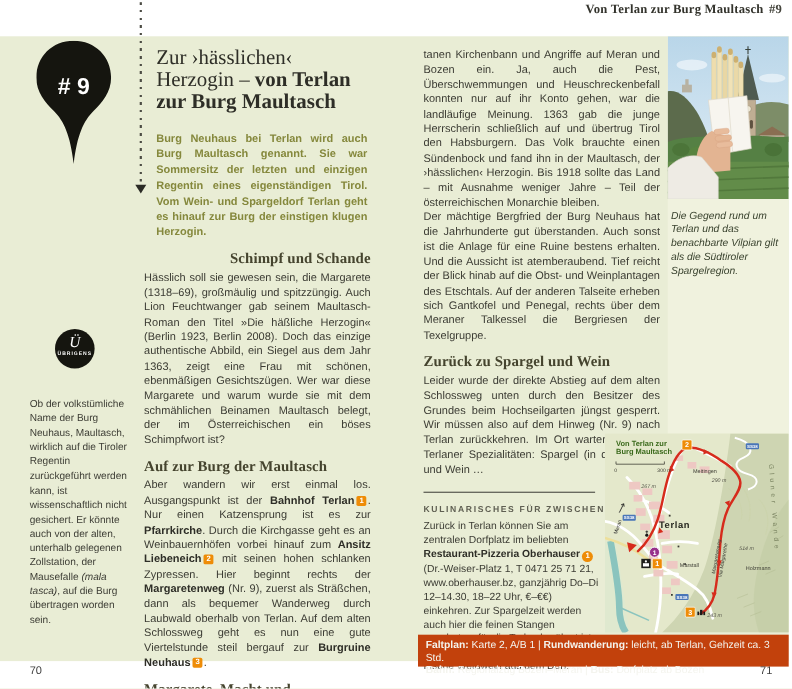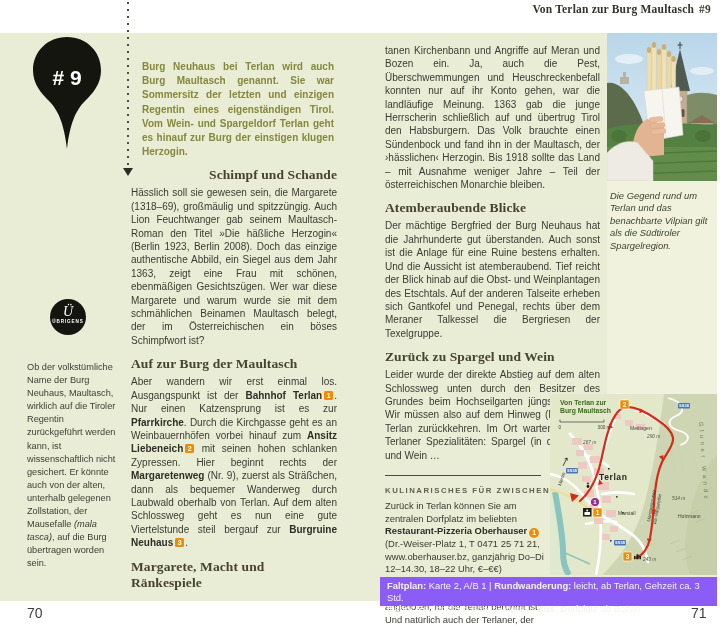--- a/index.html
+++ b/index.html
@@ -53,25 +53,25 @@
 
   .divider{border-top:1.6px solid #4a4a42;width:156px;margin-top:13px;}
   .cul-head{font-size:7.8px;font-weight:bold;letter-spacing:1.5px;color:#5f5f52;
     margin:10px 0 5px 0;white-space:nowrap;}
   .cul-body{font-size:9.4px;line-height:12.6px;color:#3b3b33;width:160px;}
   .cul-body b{color:#2e2e27;}
 
   .caption{left:610px;top:190px;width:104px;font-style:italic;font-size:9.4px;
     line-height:12.4px;color:#39422e;}
 
-  .black-bar{left:380px;top:577px;width:330px;height:26px;background:#8b5cf6;
+  .black-bar{left:380px;top:577px;width:330px;height:26px;background:#c2410c;
     color:#f4f4ee;font-size:9.4px;line-height:11.6px;padding:3px 0 0 7px;}
   .black-bar b{font-weight:bold;}
 
-  .pagenum{font-size:14px;color:#3e3e3e;top:605px;}
+  .pagenum{font-size:10px;color:#3e3e3e;top:605px;}
   .pn-l{left:27px;}
   .pn-r{left:691px;text-align:center;}
 
   svg text{font-family:"Liberation Sans",sans-serif;}
 </style>
 </head>
 <body>
 
 <div class="abs green-panel"></div>
 <div class="abs photo-col"></div>
@@ -82,20 +82,21 @@
 
 <svg class="abs" style="left:33px;top:37px;" width="68" height="114" viewBox="0 0 68 114">
   <path d="M34 0 C14.5 0 0 14.5 0 33.5 C0 47 8 56 16 64 C25 73 31 86 34 112 C37 86 43 73 52 64 C60 56 68 47 68 33.5 C68 14.5 53.5 0 34 0 Z" fill="#15150f"></path>
   <text x="34" y="48" text-anchor="middle" font-family="Liberation Serif,serif" font-weight="bold" font-size="21" fill="#ffffff"># 9</text>
 </svg>
 
 <div class="abs dotted"></div>
 <div class="abs tri-down"></div>
 
 <div class="abs left-col">
+  <h1 class="title"><span>Zur ›hässlichen‹ Herzogin – </span><b>von Terlan zur Burg Maultasch</b></h1>
 
   <p class="intro">Burg Neuhaus bei Terlan wird auch Burg Maultasch genannt. Sie war Sommersitz der letzten und einzigen Regentin eines eigenständigen Tirol. Vom Wein- und Spargeldorf Terlan geht es hinauf zur Burg der einstigen klugen Herzogin.</p>
 
   <h2 class="sec" style="margin-top:8px;text-align:right;">Schimpf und Schande</h2>
   <p class="body">Hässlich soll sie gewesen sein, die Margarete (1318–69), großmäulig und spitzzüngig. Auch Lion Feuchtwanger gab seinem Maultasch-Roman den Titel »Die häßliche Herzogin« (Berlin 1923, Berlin 2008). Doch das einzige authentische Abbild, ein Siegel aus dem Jahr 1363, zeigt eine Frau mit schönen, ebenmäßigen Gesichtszügen. Wer war diese Margarete und warum wurde sie mit dem schmählichen Beinamen Maultasch belegt, der im Österreichischen ein böses Schimpfwort ist?</p>
 
   <h2 class="sec">Auf zur Burg der Maultasch</h2>
   <p class="body"><span>Aber wandern wir erst einmal los. Ausgangspunkt ist der </span><b>Bahnhof Terlan</b><span class="chip">1</span><span>. Nur einen Katzensprung ist es zur </span><b>Pfarrkirche</b><span>. Durch die Kirchgasse geht es an Weinbauernhöfen vorbei hinauf zum </span><b>Ansitz Liebeneich</b><span class="chip">2</span><span> mit seinen hohen schlanken Zypressen. Hier beginnt rechts der </span><b>Margaretenweg</b><span> (Nr. 9), zuerst als Sträßchen, dann als bequemer Wanderweg durch Laubwald oberhalb von Terlan. Auf dem alten Schlossweg geht es nun eine gute Viertelstunde steil bergauf zur </span><b>Burgruine Neuhaus</b><span class="chip">3</span><span>.</span></p>
 
   <h2 class="sec">Margarete, Macht und Ränkespiele</h2>
@@ -104,21 +105,20 @@
 
 <div class="abs ueb">
   <div class="u">Ü</div>
   <div class="w">ÜBRIGENS</div>
 </div>
 <div class="abs margin-note"><span>Ob der volkstümliche Name der Burg Neuhaus, Maultasch, wirklich auf die Tiroler Regentin zurückgeführt werden kann, ist wissenschaftlich nicht gesichert. Er könnte auch von der alten, unterhalb gelegenen Zollstation, der Mausefalle </span><i>(mala tasca)</i><span>, auf die Burg übertragen worden sein.</span></div>
 
 <div class="abs right-col">
   <p class="body">tanen Kirchenbann und Angriffe auf Meran und Bozen ein. Ja, auch die Pest, Überschwemmungen und Heuschreckenbefall konnten nur auf ihr Konto gehen, war die landläufige Meinung. 1363 gab die junge Herrscherin schließlich auf und übertrug Tirol den Habsburgern. Das Volk brauchte einen Sündenbock und fand ihn in der Maultasch, der ›hässlichen‹ Herzogin. Bis 1918 sollte das Land – mit Ausnahme weniger Jahre – Teil der österreichischen Monarchie bleiben.</p>
 
-  <h2 class="sec">Atemberaubende Blicke</h2>
   <p class="body">Der mächtige Bergfried der Burg Neuhaus hat die Jahrhunderte gut überstanden. Auch sonst ist die Anlage für eine Ruine bestens erhalten. Und die Aussicht ist atemberaubend. Tief reicht der Blick hinab auf die Obst- und Weinplantagen des Etschtals. Auf der anderen Talseite erheben sich Gantkofel und Penegal, rechts über dem Meraner Talkessel die Bergriesen der Texelgruppe.</p>
 
   <h2 class="sec">Zurück zu Spargel und Wein</h2>
   <p class="body">Leider wurde der direkte Abstieg auf dem alten Schlossweg unten durch den Besitzer des Grundes beim Hochseilgarten jüngst gesperrt. Wir müssen also auf dem Hinweg (Nr. 9) nach Terlan zurückkehren. Im Ort warten dann die Terlaner Spezialitäten: Spargel (in der Saison) und Wein …</p>
 
   <div class="divider"></div>
   <div class="cul-head">KULINARISCHES FÜR ZWISCHENDURCH</div>
   <p class="cul-body"><span>Zurück in Terlan können Sie am zentralen Dorfplatz im beliebten </span><b>Restaurant-Pizzeria Oberhauser</b><span class="chip round">1</span><span> (Dr.-Weiser-Platz 1, T 0471 25 71 21, www.oberhauser.bz, ganzjährig Do–Di 12–14.30, 18–22 Uhr, €–€€) einkehren. Zur Spargelzeit werden auch hier die feinen Stangen angeboten, für die Terlan berühmt ist. Und natürlich auch der Terlaner, der frische Weißwein aus dem Dorf.</span></p>
 </div>
 

